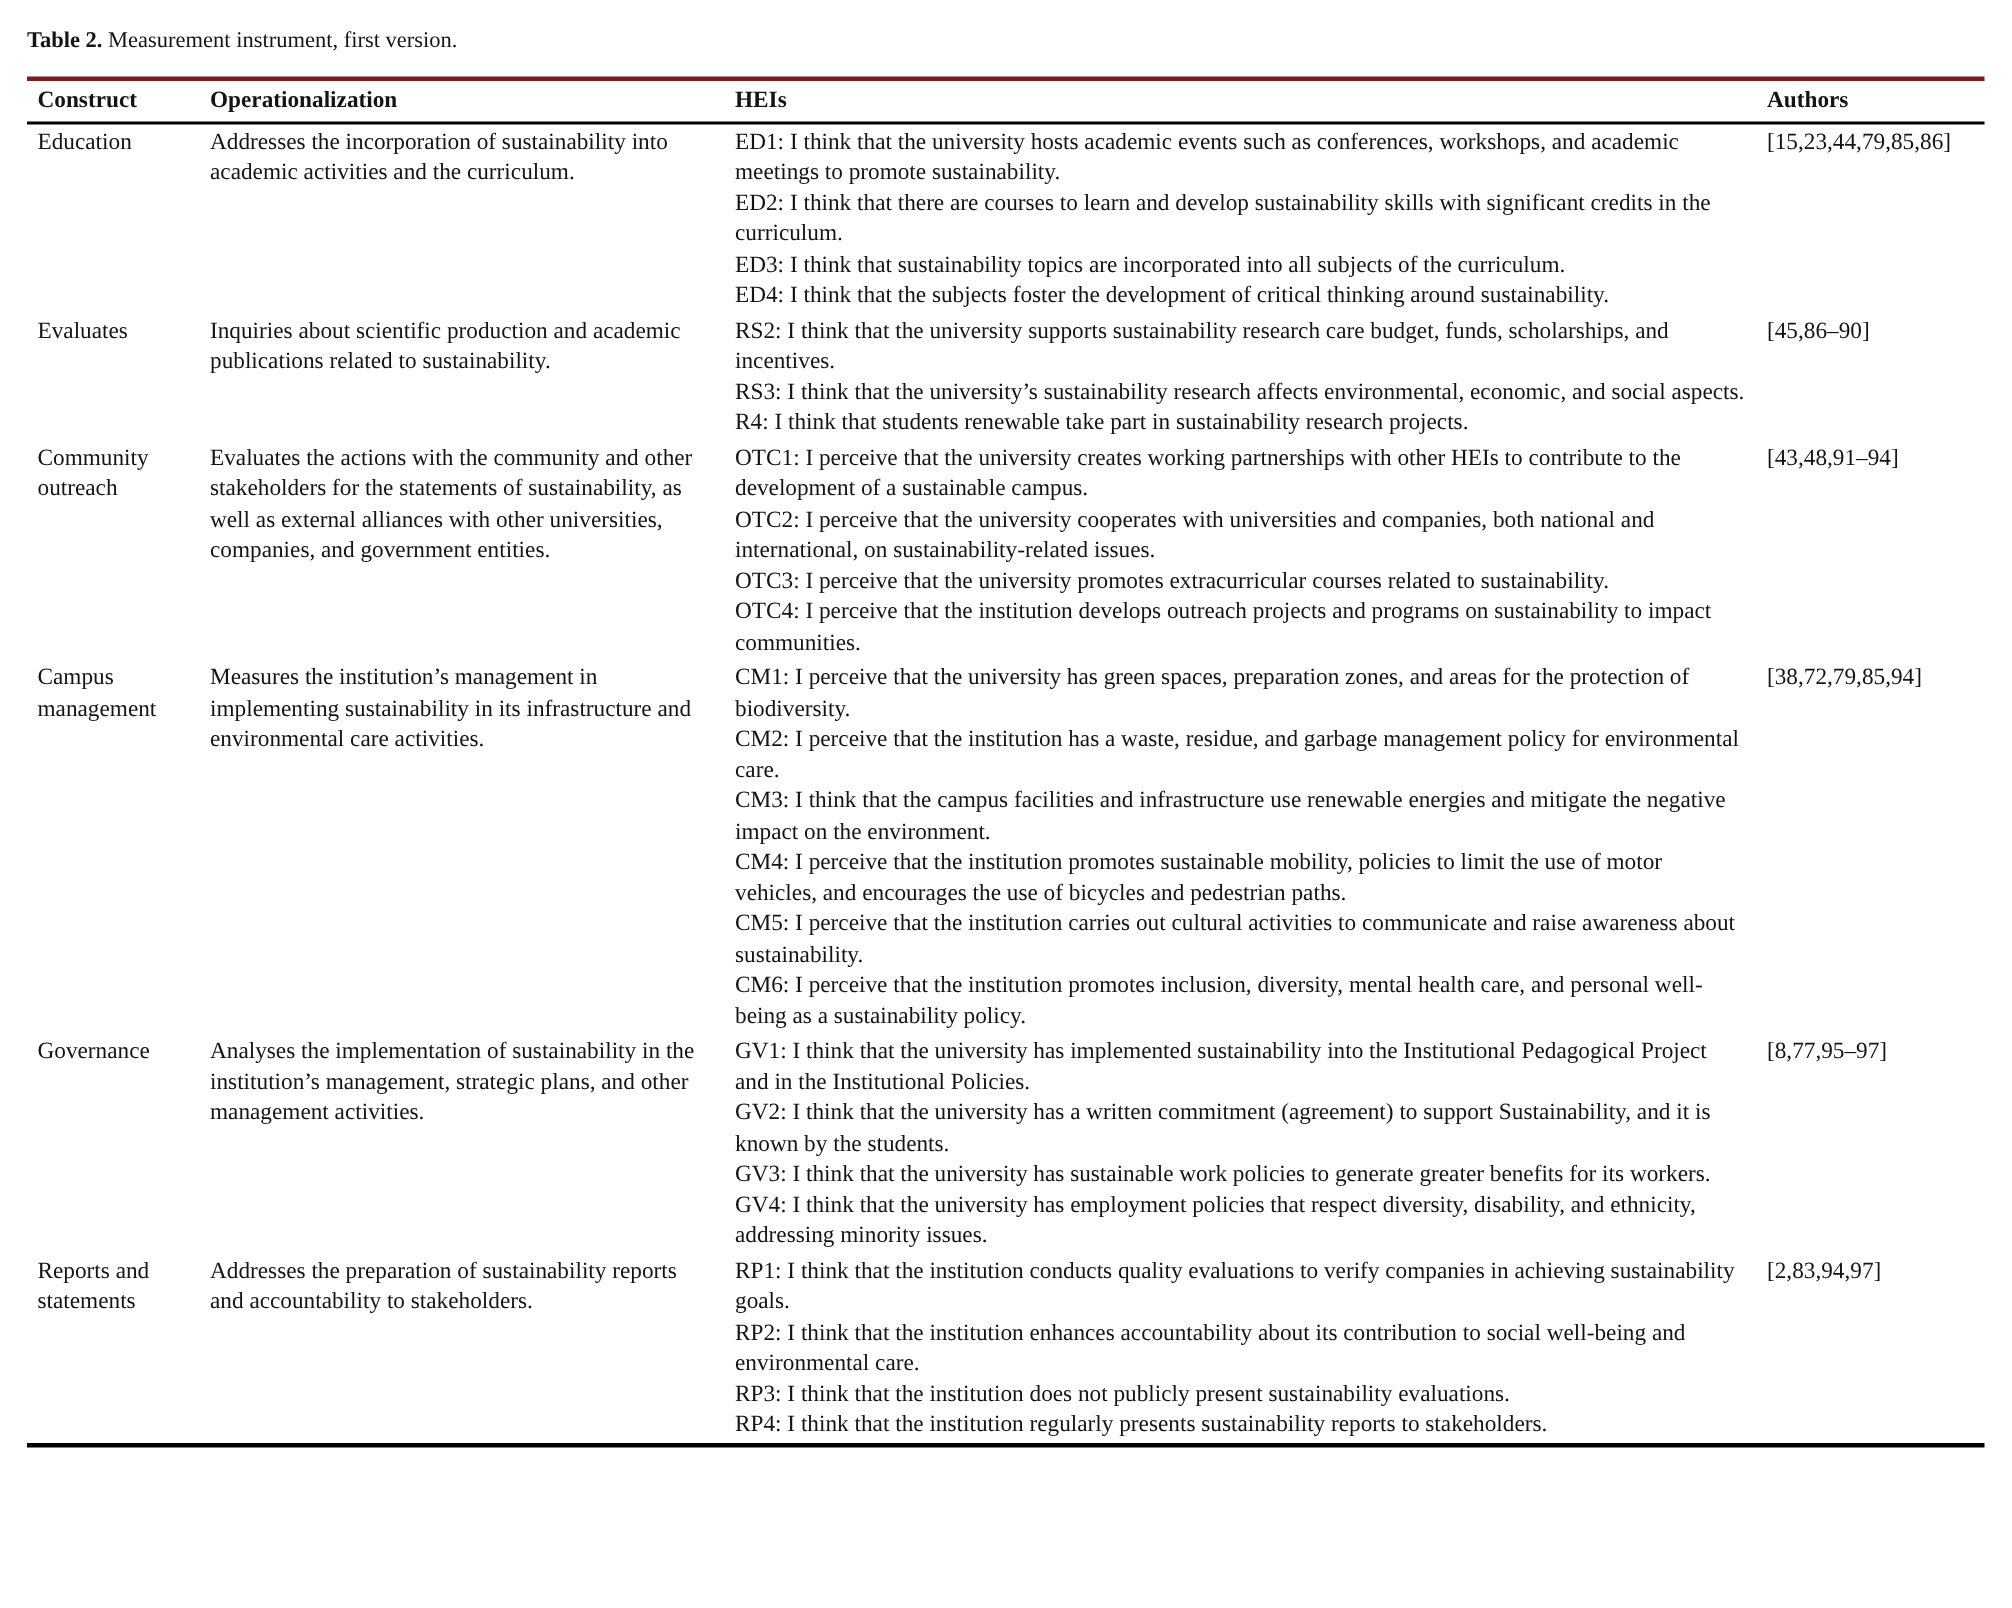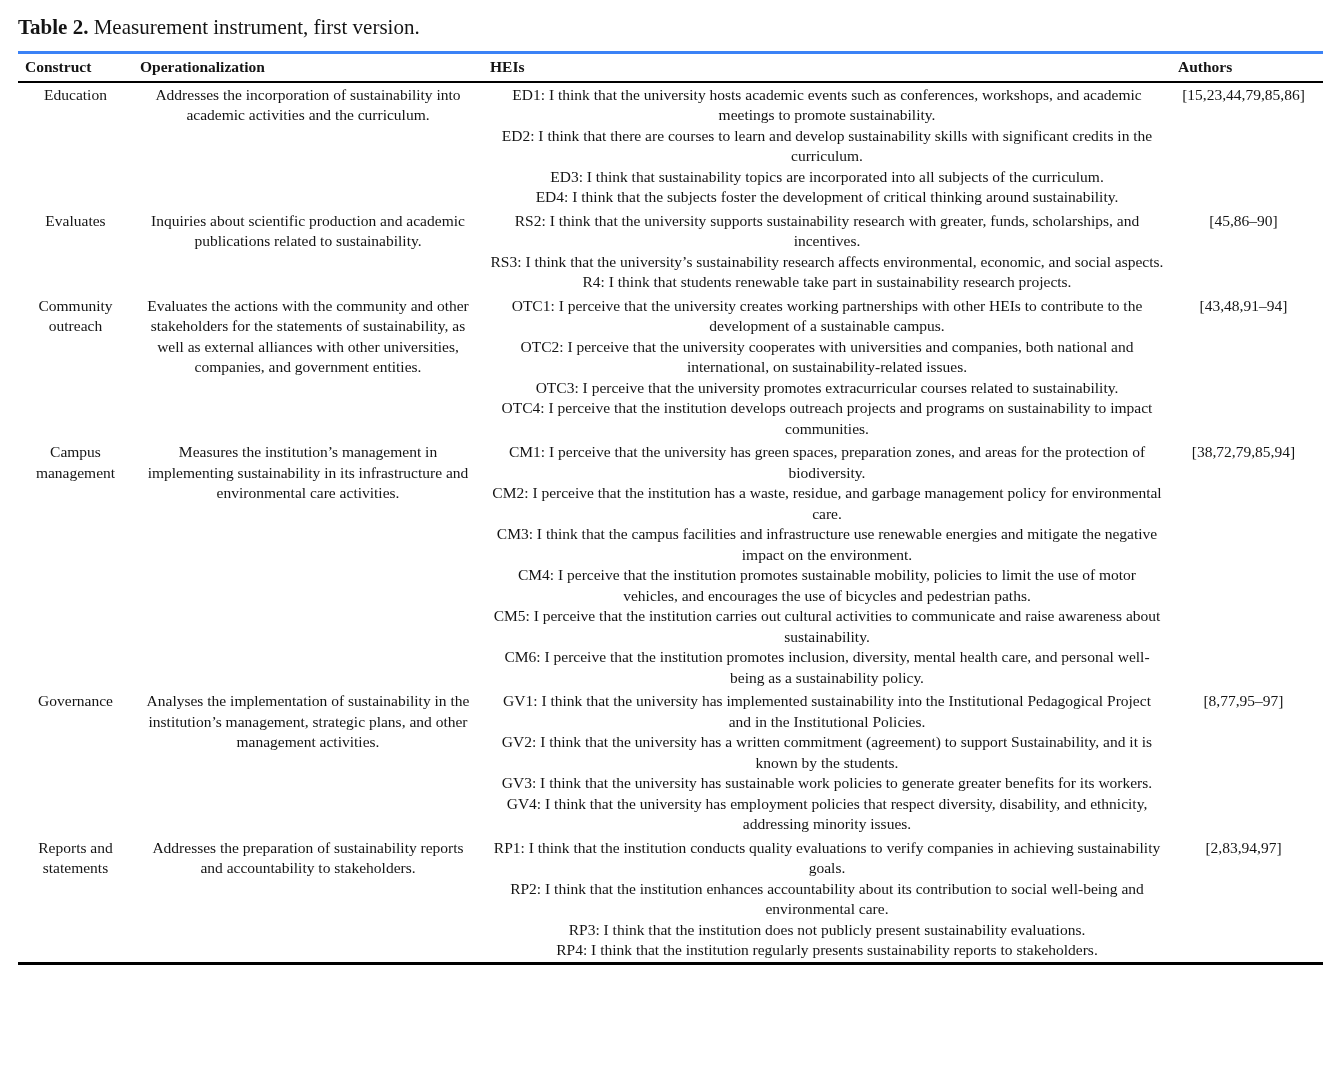--- a/index.html
+++ b/index.html
@@ -11,50 +11,49 @@
   }
   .page {
     width: 1341px;
     height: 1072px;
     box-sizing: border-box;
     padding: 12px 18px 0 18px;
     background: #ffffff;
     overflow: hidden;
   }
   .table-title {
-    font-size: 21px;
+    font-size: 15px;
     line-height: 22px;
     margin: 4px 0 13px 0;
   }
   .table-title .bold { font-weight: bold; }
   table.measurement {
     border-collapse: collapse;
     table-layout: fixed;
     width: 1305px;
-    border-top: 3px solid #3b82f6;
+    border-top: 3px solid #7f1d1d;
     border-bottom: 3px solid #000000;
     font-size: 15.5px;
     line-height: 20.5px;
   }
   col.c-construct { width: 122px; }
   col.c-operationalization { width: 350px; }
   col.c-items { width: 688px; }
   col.c-authors { width: 145px; }
   thead th {
     text-align: left;
     font-weight: bold;
     font-size: 15.5px;
     padding: 3px 14px 3px 0;
     border-bottom: 2px solid #000000;
   }
   thead th:first-child { padding-left: 7px; }
   tbody td {
     vertical-align: top;
     padding: 2px 14px 1px 0;
-    text-align: center;
   }
   tbody td:first-child { padding-left: 7px; }
   .item-line { margin: 0; }
   .source-note {
     font-size: 16px;
     line-height: 20px;
     margin-top: 9px;
   }
 </style>
 </head>
@@ -91,21 +90,21 @@
             <div class="item-line">ED3: I think that sustainability topics are incorporated into all subjects of the curriculum.</div>
             <div class="item-line">ED4: I think that the subjects foster the development of critical thinking around sustainability.</div>
           </td>
     <td class="authors">[15,23,44,79,85,86]</td>
   </tr>
 
   <tr>
     <td class="construct">Evaluates</td>
     <td class="operationalization">Inquiries about scientific production and academic publications related to sustainability.</td>
     <td class="items">
-            <div class="item-line">RS2: I think that the university supports sustainability research with greater, funds, scholarships, and incentives.</div>
+            <div class="item-line">RS2: I think that the university supports sustainability research care budget, funds, scholarships, and incentives.</div>
             <div class="item-line">RS3: I think that the university’s sustainability research affects environmental, economic, and social aspects.</div>
             <div class="item-line">R4: I think that students renewable take part in sustainability research projects.</div>
           </td>
     <td class="authors">[45,86–90]</td>
   </tr>
 
   <tr>
     <td class="construct">Community outreach</td>
     <td class="operationalization">Evaluates the actions with the community and other stakeholders for the statements of sustainability, as well as external alliances with other universities, companies, and government entities.</td>
     <td class="items">

